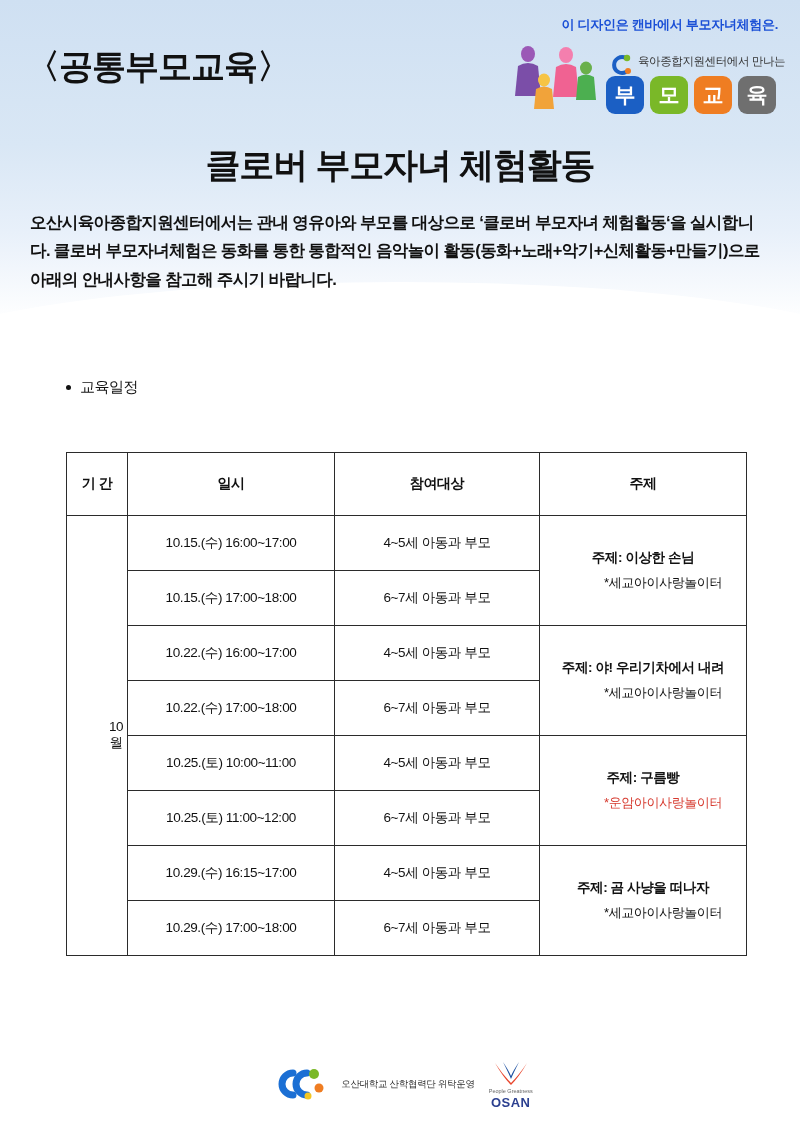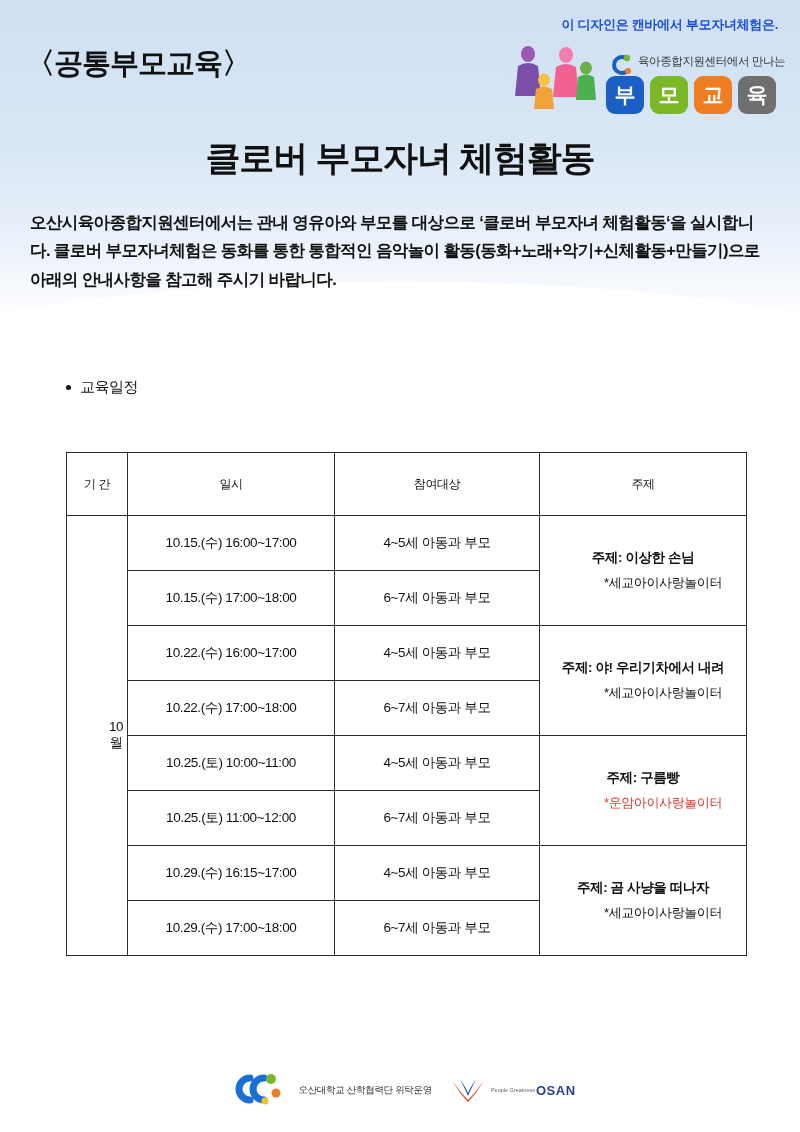--- a/index.html
+++ b/index.html
@@ -21,83 +21,83 @@
     content:"";position:absolute;left:0;bottom:-40px;width:800px;height:80px;
     background:#ffffff;border-radius:50% 50% 0 0 / 100% 100% 0 0;
     transform:scaleX(1.25);
   }
   .canva-note{
     position:absolute;right:22px;top:16px;
     font-size:13px;font-weight:bold;color:#1a4fd6;letter-spacing:-0.3px;
   }
   .common-title{
     position:absolute;left:26px;top:44px;
-    font-size:29px;font-weight:bold;letter-spacing:-1px;color:#111;
+    font-size:34px;font-weight:bold;letter-spacing:-1px;color:#111;
   }
   
   .edu-logo{position:absolute;right:32px;top:44px;width:260px;height:78px;}
   .edu-logo .family{position:absolute;left:0;top:0;width:98px;height:70px;}
   .edu-logo .sc-mark{position:absolute;left:100px;top:8px;width:26px;height:26px;}
   .edu-logo .sub{
     position:absolute;left:130px;top:10px;font-size:11.5px;color:#333;letter-spacing:-0.4px;white-space:nowrap;
   }
   .edu-logo .pills{position:absolute;left:98px;top:32px;display:flex;gap:6px;}
   .pill{
     width:38px;height:38px;border-radius:9px;color:#fff;font-size:21px;font-weight:bold;
     display:flex;align-items:center;justify-content:center;
   }
   .pill.b{background:#1b5fc4;}
   .pill.g{background:#7ab828;}
   .pill.o{background:#ef7d22;}
   .pill.k{background:#6f6f6f;}
 
   .main-title{
-    position:absolute;left:0;top:135px;width:800px;text-align:center;
+    position:absolute;left:0;top:142px;width:800px;text-align:center;
     font-size:35px;font-weight:bold;letter-spacing:-1.2px;color:#111;
   }
   .intro{
     position:absolute;left:30px;top:208px;width:742px;
     font-size:16.5px;font-weight:bold;line-height:1.72;letter-spacing:-0.6px;color:#111;
   }
   
   .bullet-row{
     position:absolute;left:66px;top:378px;display:flex;align-items:center;gap:9px;
     font-size:15px;letter-spacing:-0.5px;color:#111;
   }
   .bullet-dot{width:5px;height:5px;border-radius:50%;background:#111;display:inline-block;}
   
   .tbl-wrap{position:absolute;left:66px;top:452px;width:668px;}
   table{border-collapse:collapse;width:668px;table-layout:fixed;}
   td,th{
     border:1px solid #2b2b2b;
     text-align:center;vertical-align:middle;
     font-size:13.5px;letter-spacing:-0.4px;color:#111;font-weight:normal;
   }
-  thead th{height:60px;font-weight:normal;font-size:12px;}
+  thead th{height:60px;font-weight:bold;font-size:14px;}
   .c-period{width:58px;}
   .c-date{width:204px;}
   .c-target{width:202px;}
   .c-topic{width:204px;}
   tbody td{height:52px;}
   .period-cell{font-size:13.5px;padding-left:39px;}
   .topic-cell{line-height:1.9;}
   .topic-cell .t-main{font-weight:bold;font-size:13.5px;display:block;}
   .topic-cell .t-sub{font-size:13px;display:block;margin-left:40px;}
   .topic-cell .t-sub.red{color:#d63a2f;}
   
   .footer{
     position:absolute;left:0;bottom:22px;width:800px;
     display:flex;align-items:center;justify-content:center;gap:14px;
   }
   .f-left{display:flex;align-items:center;gap:10px;}
   .sc-big{width:64px;height:40px;position:relative;}
   .f-texts{display:flex;flex-direction:column;line-height:1.15;}
   .f-small{font-size:9.5px;color:#333;letter-spacing:-0.3px;}
   .f-big{font-size:21px;font-weight:bold;color:#111;letter-spacing:-1px;}
-  .osan{display:flex;flex-direction:row;align-items:center;gap:1px;}
+  .osan{display:flex;flex-direction:column;align-items:center;gap:1px;}
   .osan .mark{width:44px;height:28px;}
   .osan .tiny{font-size:5.5px;color:#666;}
   .osan .name{font-size:13px;font-weight:bold;color:#2b3f8f;letter-spacing:0.5px;}
 </style>
 </head>
 <body>
 
 <div class="banner"></div>
 
 <div class="canva-note">이 디자인은 캔바에서 부모자녀체험은.</div>

